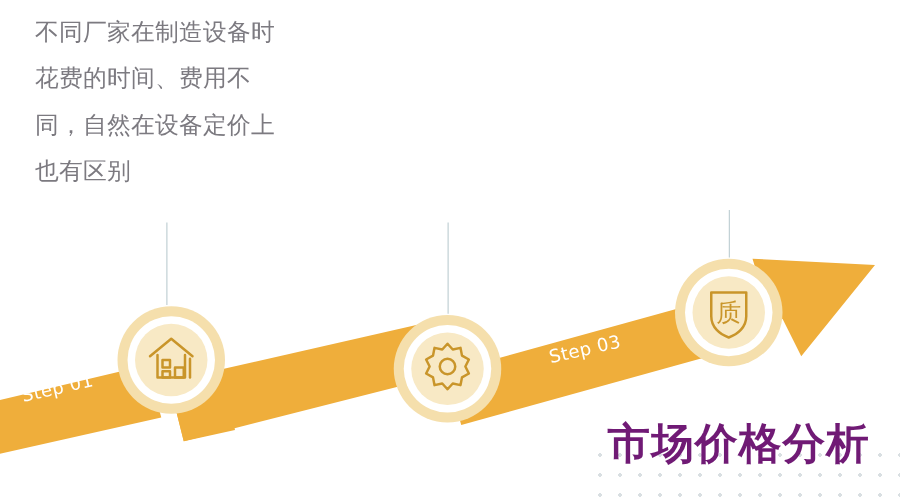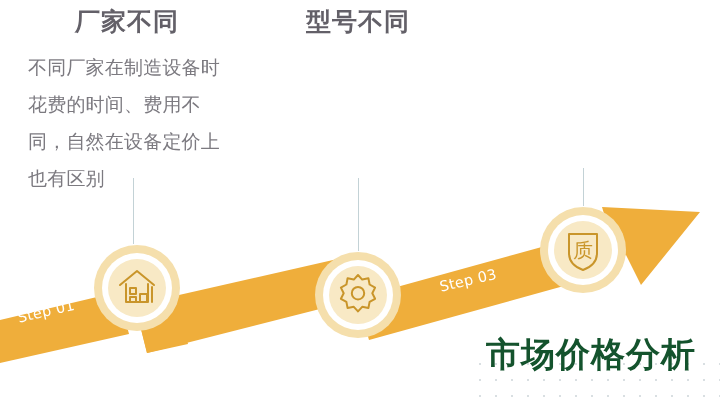--- a/index.html
+++ b/index.html
@@ -16,21 +16,21 @@
   .wm-dots{
     position:absolute;left:470px;top:352px;width:250px;height:48px;
     background-image:radial-gradient(#d7dde0 1.4px, transparent 1.5px);
     background-size:16px 16px;
     background-position:2px 4px;
     opacity:.95;
   }
   .wm-text{
     position:absolute;left:486px;top:332px;
     font-size:34px;font-weight:bold;letter-spacing:1px;
-    color:#14532d;
+    color:#701a75;
     white-space:nowrap;
     font-family:"DejaVu Sans","Liberation Sans",sans-serif;
   }
 
   
   #ribbons{position:absolute;left:0;top:0;width:720px;height:400px;}
 
   
   .step-label{
     position:absolute;
@@ -150,22 +150,20 @@
     <div class="ring-outer"></div>
     <div class="ring-white"></div>
     <div class="ring-inner"></div>
     <svg width="58" height="58" viewBox="0 0 58 58">
       <path d="M15 13 L43 13 L43 32 C43 41 36 46.5 29 49 C22 46.5 15 41 15 32 Z" fill="none" stroke="#c9952a" stroke-width="2" stroke-linejoin="round"></path>
       <text x="29" y="36" text-anchor="middle" font-family="DejaVu Sans, Liberation Sans, sans-serif" font-size="20" fill="#c9952a">质</text>
     </svg>
   </div>
 
   <div class="col" id="col1">
-    <div class="col-title">厂家不同</div>
     <div class="col-body">不同厂家在制造设备时花费的时间、费用不同，自然在设备定价上也有区别</div>
   </div>
 
   <div class="col" id="col2">
-    <div class="col-title">型号不同</div>
   </div>
 
 
 </div>
 
 </body></html>

